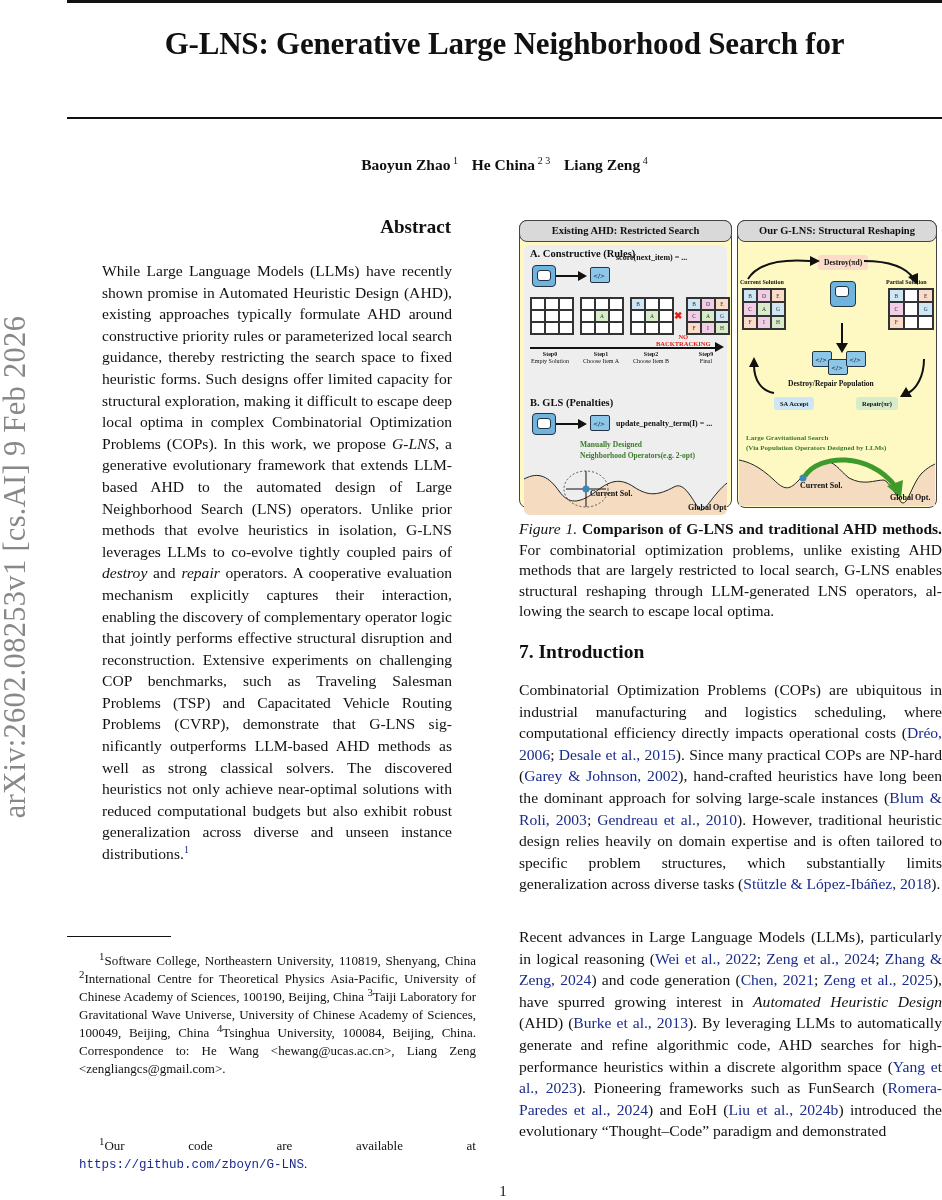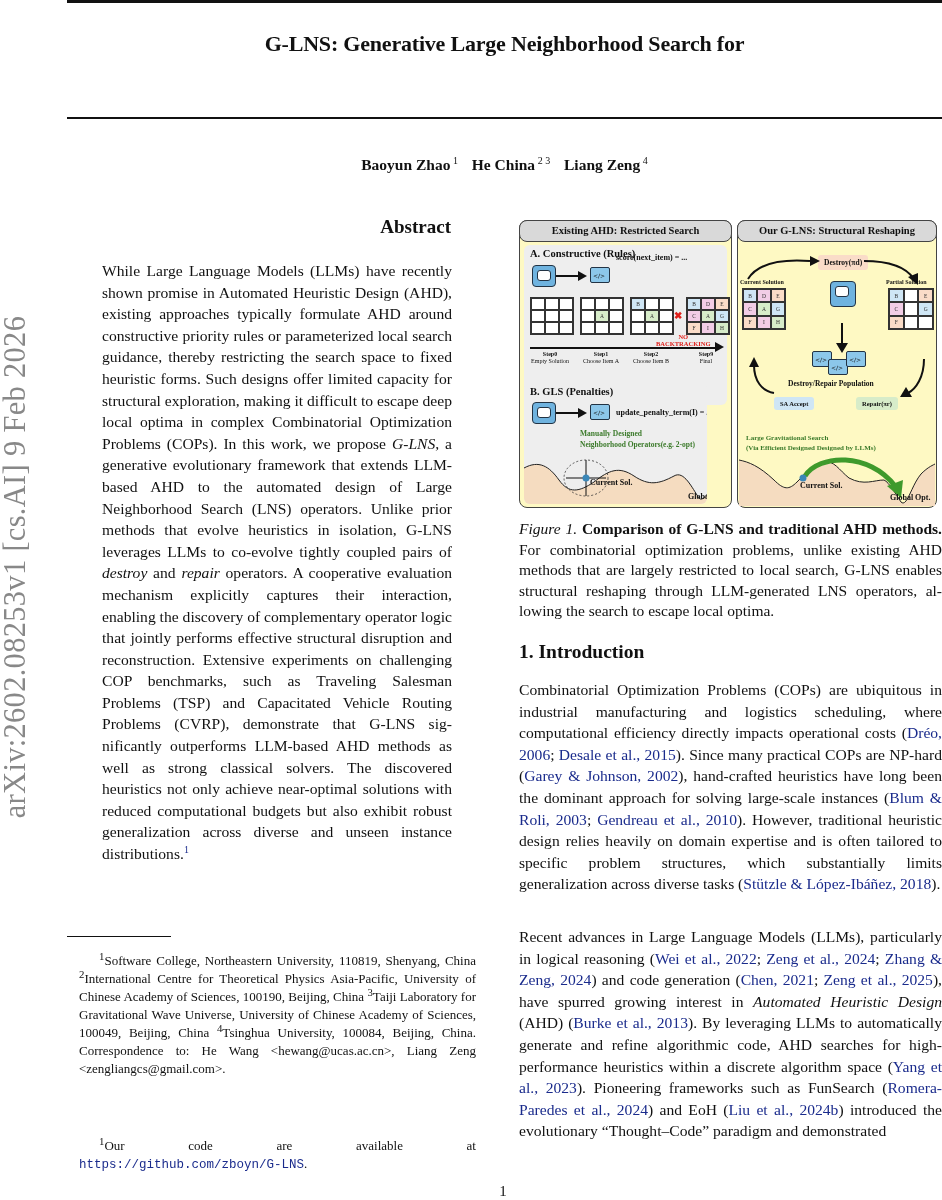--- a/index.html
+++ b/index.html
@@ -1,20 +1,20 @@
 <!DOCTYPE html>
 <html><head>
 <meta charset="utf-8">
 <style>
   html, body { margin:0; padding:0; background:#fff; }
   body { width:942px; height:1200px; position:relative; overflow:hidden;
          font-family:"Liberation Serif", "DejaVu Serif", serif; color:#111; }
   .rule { position:absolute; left:67px; width:875px; background:#111; }
   .title { position:absolute; left:67px; width:875px; top:28px; text-align:center;
-           font-weight:bold; font-size:22px; line-height:32px; letter-spacing:-0.2px; }
+           font-weight:bold; font-size:31px; line-height:32px; letter-spacing:-0.2px; }
   .authors { position:absolute; left:67px; width:875px; top:156px; text-align:center;
              font-weight:bold; font-size:15.5px; }
   .authors sup { font-weight:normal; font-size:10px; }
   .authors .au { margin:0 5px; }
   .arxiv { position:absolute; left:-240px; top:545px; width:520px; height:44px;
            transform:rotate(-90deg); transform-origin:center; text-align:center;
            font-family:"Liberation Serif", serif; font-size:30.5px; color:#888; letter-spacing:0.3px; white-space:nowrap; }
   .abs-title { position:absolute; left:101px; width:350px; top:216px; text-align:right;
                font-weight:bold; font-size:19px; }
   .abs-body { position:absolute; left:102px; width:350px; top:260px; font-size:15.6px;
@@ -161,21 +161,21 @@
       <div class="fig-text" style="left:104px;top:106px;text-align:center;width:46px;font-size:6px;line-height:7px;">
           <div class="bold">Step2</div>
           <div>Choose Item B</div>
         </div>
       <div class="fig-text" style="left:162px;top:106px;text-align:center;width:40px;font-size:6px;line-height:7px;">
           <div class="bold">Step9</div>
           <div>Final</div>
         </div>
     </div>
 
-    <div class="subpanel" style="left:4px;top:161px;width:183px;height:122px;overflow:hidden;">
+    <div class="subpanel" style="left:4px;top:172px;width:203px;height:122px;overflow:hidden;">
       <div class="sp-title" style="top:4px;">B. GLS (Penalties)</div>
       <div class="robot" style="left:8px;top:20px;"></div>
       <div class="arrow-line" style="left:32px;top:30px;width:24px;"></div>
       <div class="tri-r" style="left:54px;top:26px;"></div>
       <div class="codebox" style="left:66px;top:22px;">&lt;/&gt;</div>
       <div class="fig-text bold" style="left:92px;top:26px;text-align:right;">update_penalty_term(I) = ...</div>
       <div class="fig-text green" style="left:56px;top:46px;font-size:7.5px;line-height:11px;">
           <div>Manually Designed</div>
           <div>Neighborhood Operators(e.g. 2-opt)</div>
         </div>
@@ -234,37 +234,37 @@
         <div></div>
     </div>
     <div class="codebox" style="left:74px;top:130px;">&lt;/&gt;</div>
     <div class="codebox" style="left:90px;top:138px;">&lt;/&gt;</div>
     <div class="codebox" style="left:108px;top:130px;">&lt;/&gt;</div>
     <div class="fig-text bold" style="left:50px;top:158px;font-size:7.5px;">Destroy/Repair Population</div>
     <div class="pill" style="left:36px;top:176px;background:#cfe6f5;font-size:6.5px;">SA Accept</div>
     <div class="pill" style="left:118px;top:176px;background:#d7ecc9;font-size:6.5px;">Repair(πr)</div>
     <div class="fig-text green" style="left:8px;top:212px;font-size:7px;line-height:10px;">
         <div>Large Gravitational Search</div>
-        <div>(Via Efficient Designed Designed by LLMs)</div>
+        <div>(Via Population Operators Designed by LLMs)</div>
       </div>
     <svg style="position:absolute;left:1px;bottom:1px;" width="196" height="56" viewBox="0 0 196 56">
       <path d="M0,10 C10,12 20,16 35,30 C45,40 50,40 58,32 C70,20 75,14 85,12 C95,10 100,20 110,28 C125,36 135,30 145,30 C150,32 158,46 162,52 C168,58 172,36 182,24 C188,18 192,16 196,14 L196,56 L0,56 Z" fill="#f5dcc0"></path>
       <path d="M0,10 C10,12 20,16 35,30 C45,40 50,40 58,32 C70,20 75,14 85,12 C95,10 100,20 110,28 C125,36 135,30 145,30 C150,32 158,46 162,52 C168,58 172,36 182,24 C188,18 192,16 196,14" fill="none" stroke="#222" stroke-width="1"></path>
       <path d="M66,26 C80,4 130,2 156,36" fill="none" stroke="#3f9a2c" stroke-width="5"></path>
       <polygon points="148,36 162,48 164,30" fill="#3f9a2c"></polygon>
       <circle cx="64" cy="28" r="3.5" fill="#3b87b8"></circle>
     </svg>
     <div class="fig-text bold" style="left:62px;top:260px;">Current Sol.</div>
     <div class="fig-text bold" style="left:152px;top:272px;">Global Opt.</div>
   </div>
 </div>
 
 <div class="caption"><span class="fig-label">Figure 1.</span> <span class="cap-bold">Comparison of G-LNS and traditional AHD methods.</span><span> For combinatorial optimization problems, unlike existing AHD methods that are largely restricted to local search, G-LNS enables structural reshaping through LLM-generated LNS operators, al­lowing the search to escape local optima.</span></div>
 
-<div class="section">1. Introduction</div>
+<div class="section">7. Introduction</div>
 <div class="body" style="top:679px;">
     <p id="p1">Combinatorial Optimization Problems (COPs) are ubiqui­tous in industrial manufacturing and logistics scheduling, where computational efficiency directly impacts operational costs (<span class="link">Dréo, 2006</span>; <span class="link">Desale et al., 2015</span>). Since many practical COPs are NP-hard (<span class="link">Garey &amp; Johnson, 2002</span>), hand-crafted heuristics have long been the dominant approach for solving large-scale instances (<span class="link">Blum &amp; Roli, 2003</span>; <span class="link">Gendreau et al., 2010</span>). However, traditional heuristic design relies heavily on domain expertise and is often tailored to specific problem structures, which substantially limits generalization across diverse tasks (<span class="link">Stützle &amp; López-Ibáñez, 2018</span>).</p>
   </div>
 <div class="body" style="top:926px;">
     <p id="p2">Recent advances in Large Language Models (LLMs), par­ticularly in logical reasoning (<span class="link">Wei et al., 2022</span>; <span class="link">Zeng et al., 2024</span>; <span class="link">Zhang &amp; Zeng, 2024</span>) and code generation (<span class="link">Chen, 2021</span>; <span class="link">Zeng et al., 2025</span>), have spurred growing interest in <em>Automated Heuristic Design</em> (AHD) (<span class="link">Burke et al., 2013</span>). By leveraging LLMs to automatically generate and refine algo­rithmic code, AHD searches for high-performance heuristics within a discrete algorithm space (<span class="link">Yang et al., 2023</span>). Pio­neering frameworks such as FunSearch (<span class="link">Romera-Paredes et al., 2024</span>) and EoH (<span class="link">Liu et al., 2024b</span>) introduced the evolutionary “Thought–Code” paradigm and demonstrated</p>
   </div>
 
 <div class="pagenum">1</div>
 
 </body></html>

